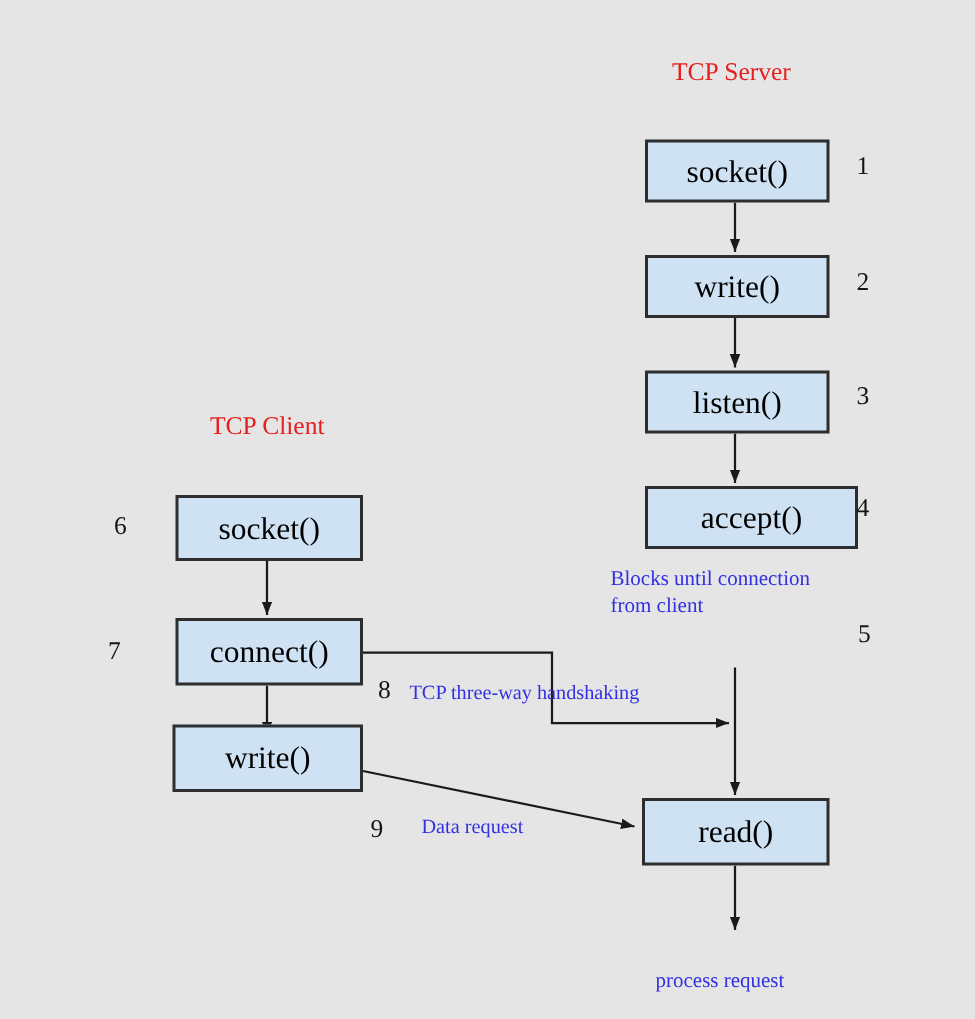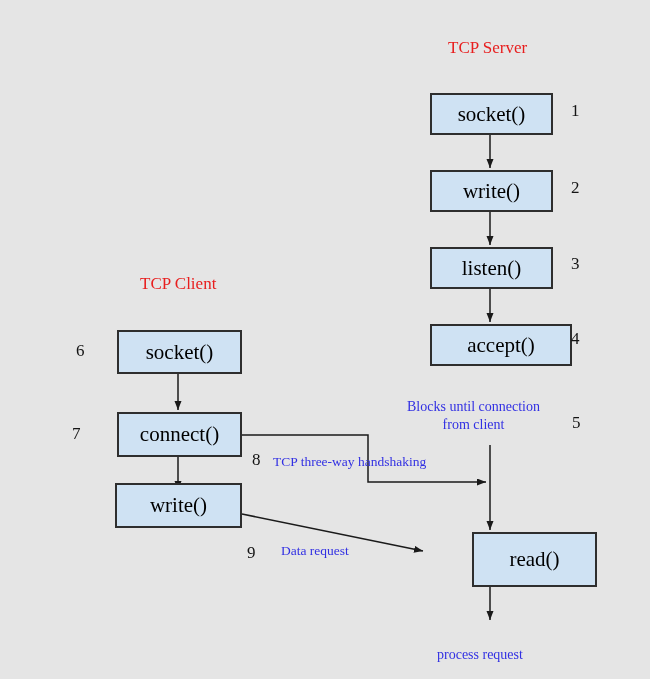--- a/index.html
+++ b/index.html
@@ -43,37 +43,37 @@
     </g>
   </svg>
 
   <div class="title" style="left:448px;top:38px;">TCP Server</div>
   <div class="title" style="left:140px;top:232px;margin-top:42px;">TCP Client</div>
 
   <div class="box" style="left:430px;top:93px;width:123px;height:42px;">socket()</div>
   <div class="box" style="left:430px;top:170px;width:123px;height:42px;">write()</div>
   <div class="box" style="left:430px;top:247px;width:123px;height:42px;">listen()</div>
   <div class="box" style="left:430px;top:324px;width:142px;height:42px;text-align:center;">accept()</div>
-  <div class="box" style="left:428px;top:532px;width:125px;height:55px;margin-left:44px;">read()</div>
+  <div class="box" style="left:428px;top:532px;width:125px;height:45px;">read()</div>
 
   <div class="box" style="left:117px;top:330px;width:125px;height:44px;">socket()</div>
   <div class="box" style="left:117px;top:412px;width:125px;height:45px;">connect()</div>
   <div class="box" style="left:115px;top:483px;width:127px;height:45px;">write()</div>
 
   <span class="step" style="left:571px;top:101px;">1</span>
   <span class="step" style="left:571px;top:178px;">2</span>
   <span class="step" style="left:571px;top:254px;">3</span>
   <span class="step" style="left:571px;top:329px;">4</span>
   <span class="step" style="left:572px;top:413px;">5</span>
   <span class="step" style="left:76px;top:341px;">6</span>
   <span class="step" style="left:72px;top:424px;">7</span>
   <span class="step" style="left:252px;top:450px;">8</span>
   <span class="step" style="left:247px;top:543px;">9</span>
 
-  <div class="note" style="left:407px;top:398px;text-align:center;">
+  <div class="note" style="left:407px;top:378px;">
     <span>Blocks until connection</span><br>
     <span>from client</span>
   </div>
   <span class="note note-sm" style="left:273px;top:453px;">TCP three-way handshaking</span>
   <span class="note note-sm" style="left:281px;top:542px;">Data request</span>
   <span class="note" style="left:437px;top:646px;">process request</span>
 
 </div>
 
 </body></html>

